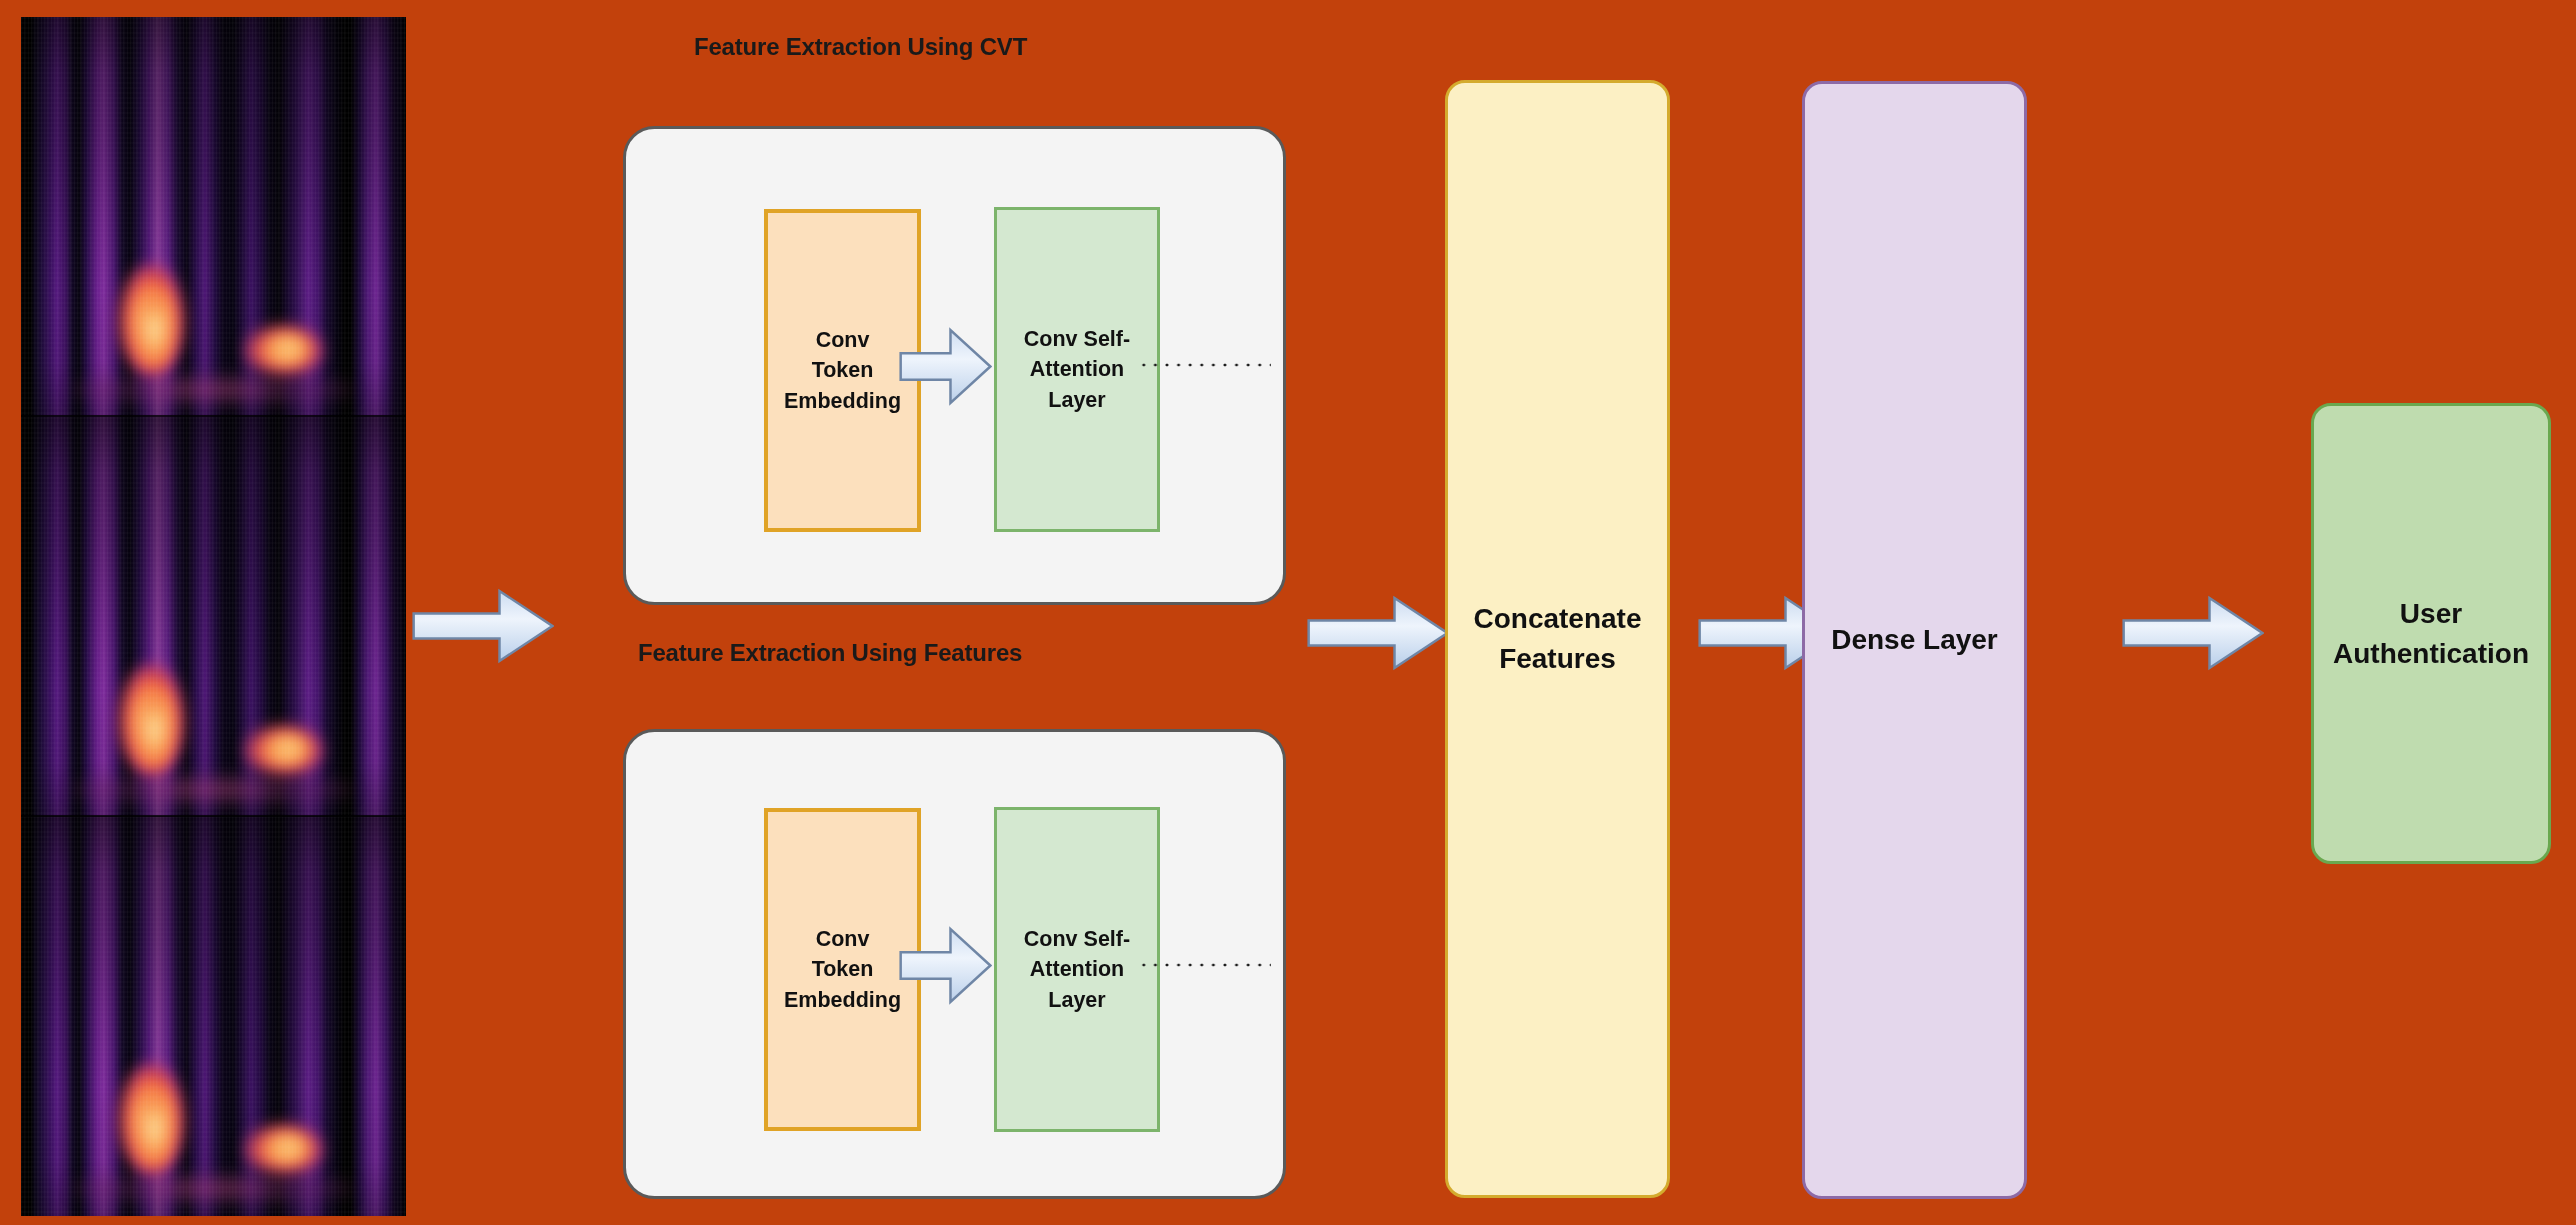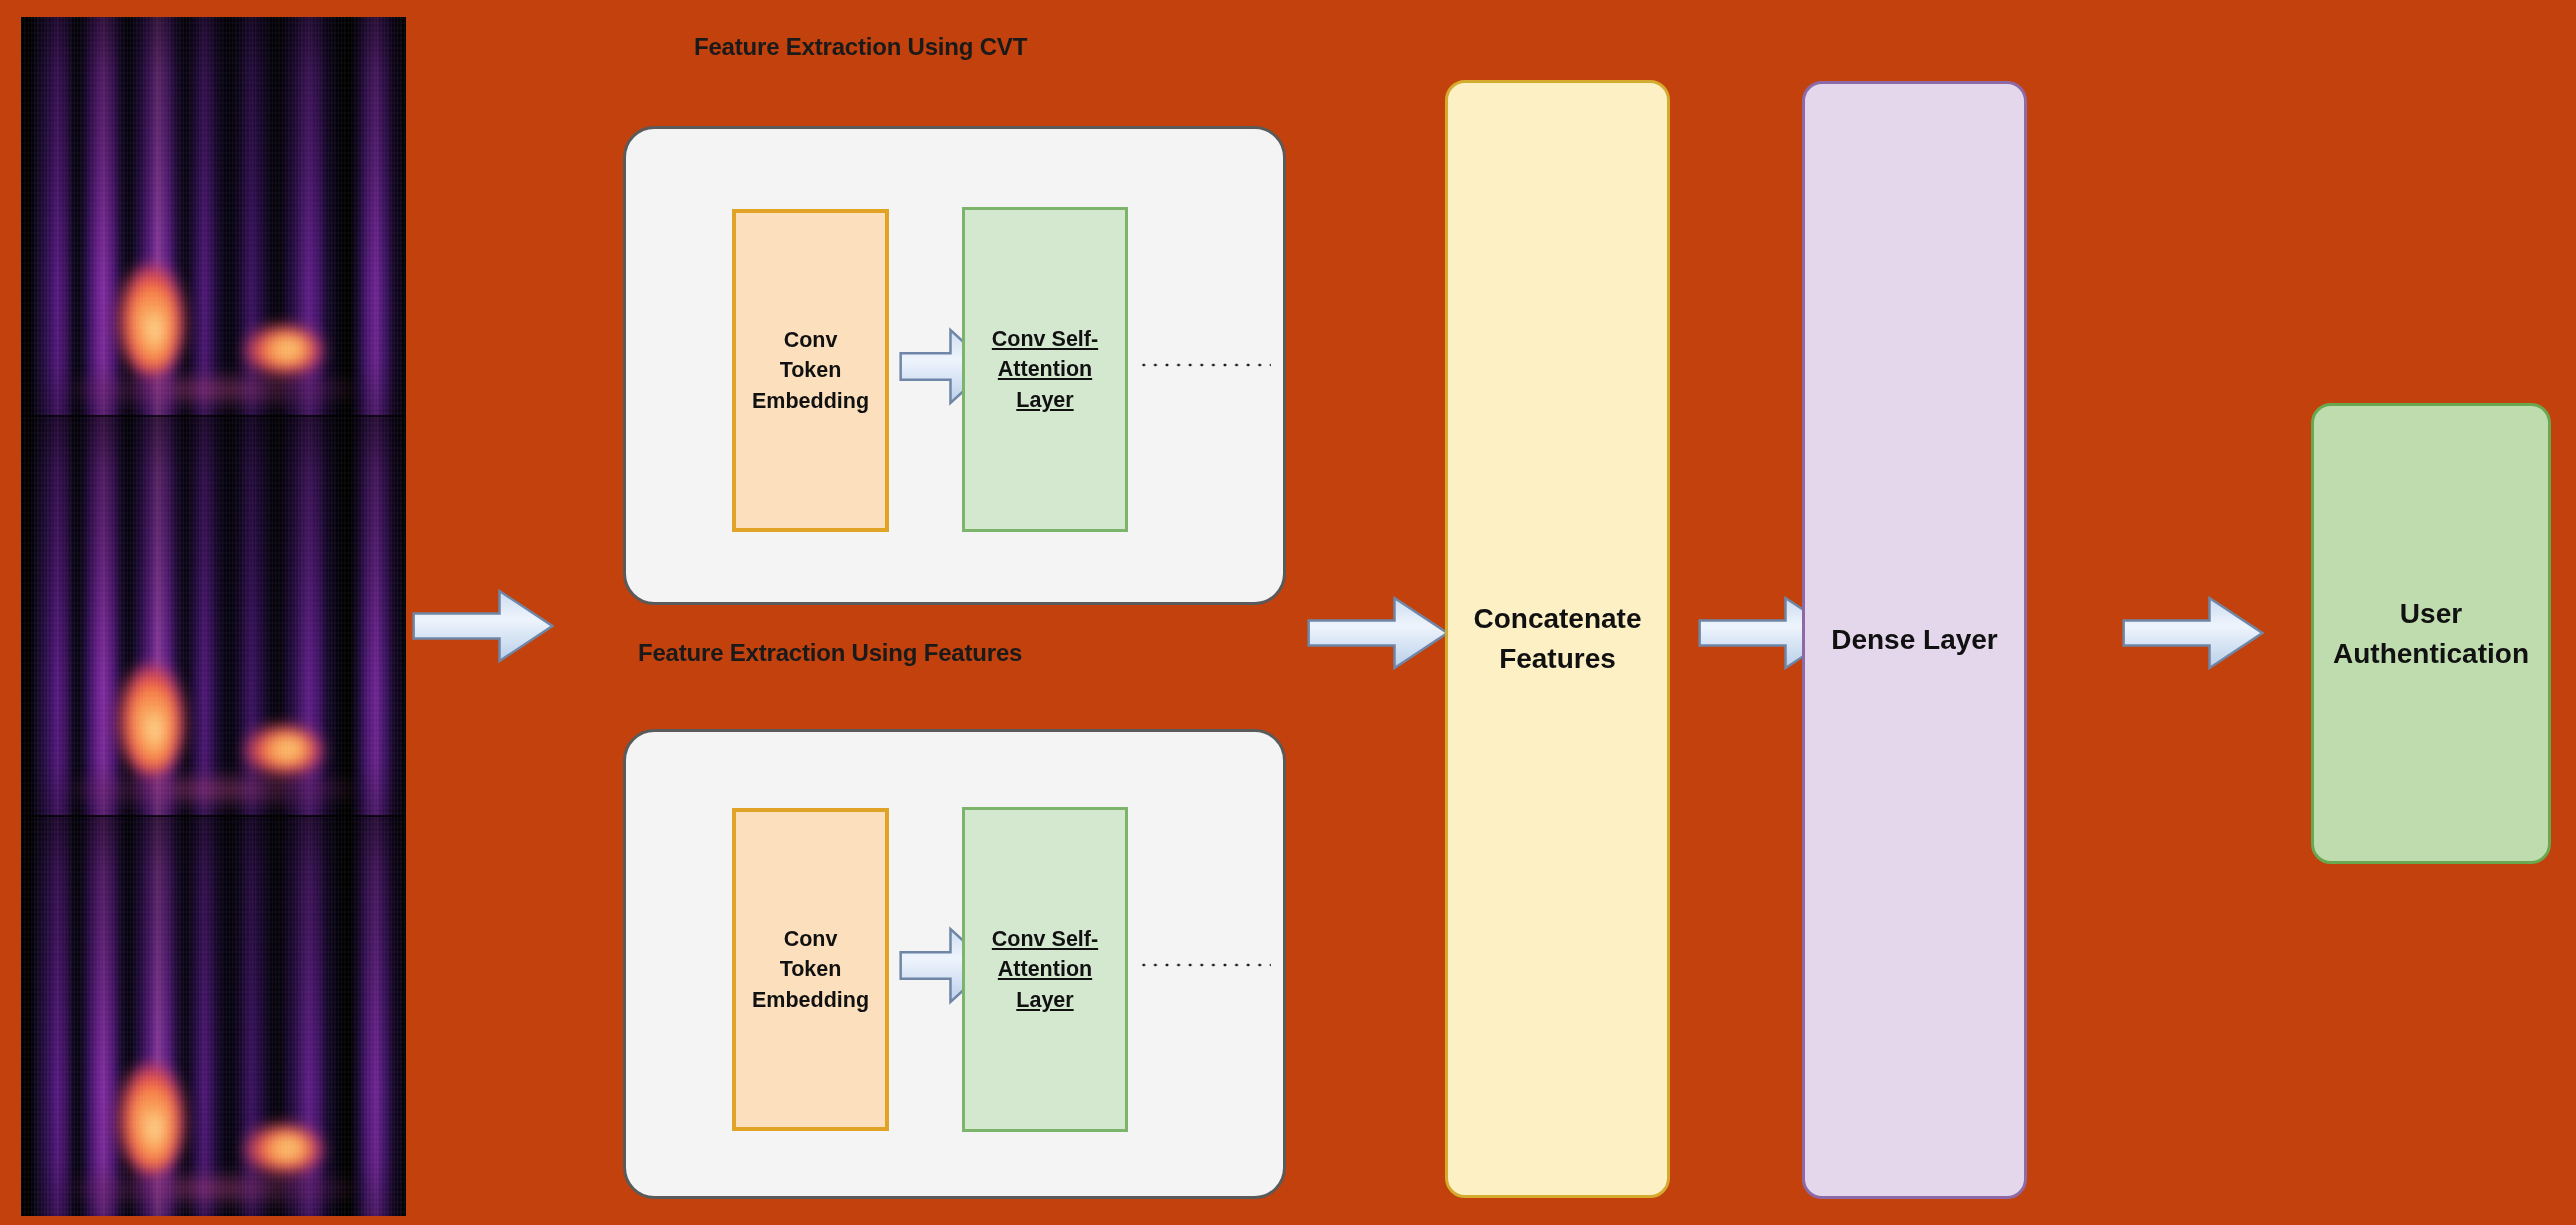--- a/index.html
+++ b/index.html
@@ -187,29 +187,29 @@
     box-sizing: border-box;
     display: flex;
     align-items: center;
     justify-content: center;
     text-align: center;
     font-size: 21.5px;
     font-weight: bold;
     color: #111111;
     line-height: 1.42;
     padding: 13px;
+    margin-left: 32px;
   }
   .inner-box.orange {
     background: #fce0bd;
     border: 4.1px solid #e0a326;
   }
   .inner-box.green {
     background: #d4e8d0;
     border: 3.3px solid #7cb46b;
-    text-decoration: underline;
   }
 
   .dots {
     position: absolute;
     height: 4.1px;
     background-image: radial-gradient(circle, #1a1a1a 0 1.3px, rgba(0,0,0,0) 1.7px);
     background-size: 11.6px 4.1px;
     background-repeat: repeat-x;
     background-position: left center;
   }

